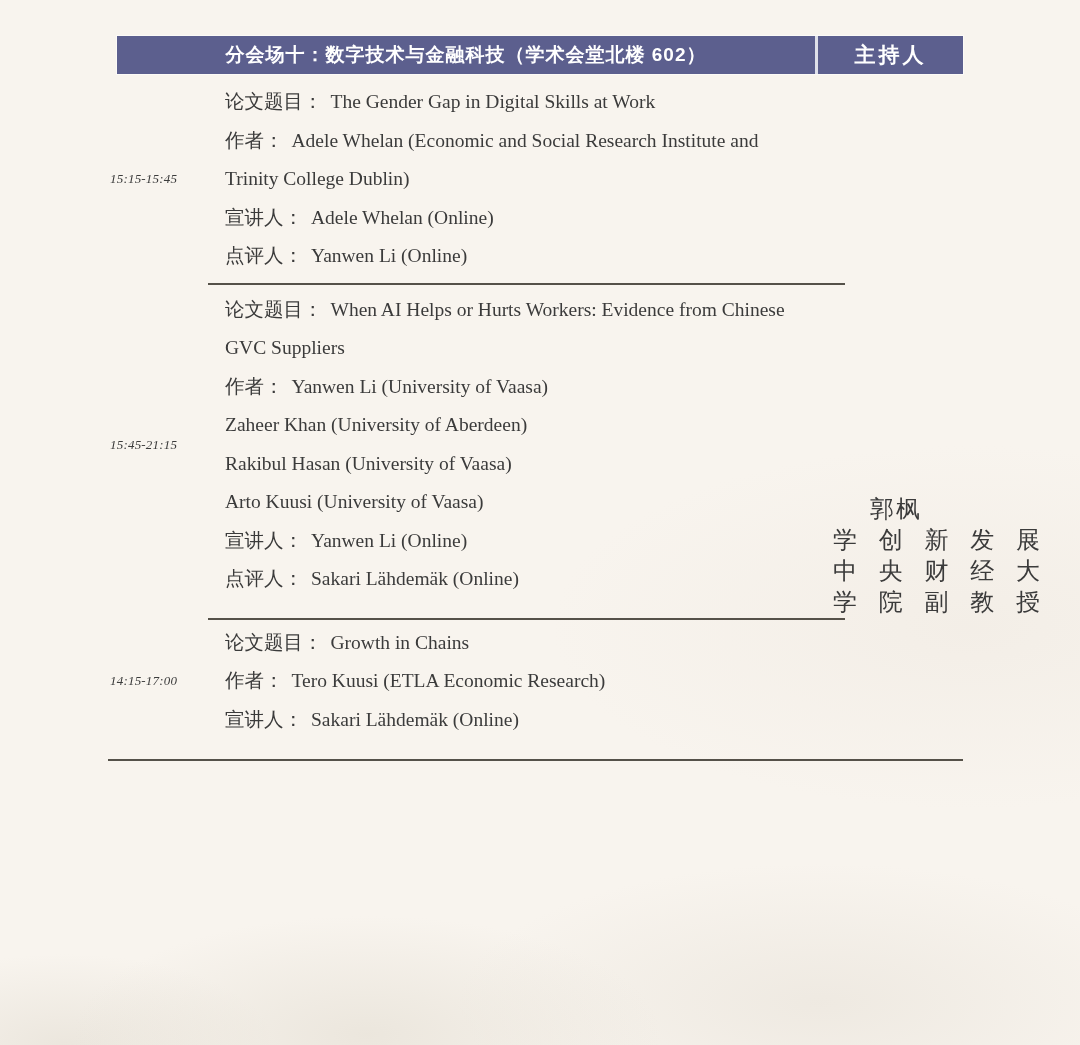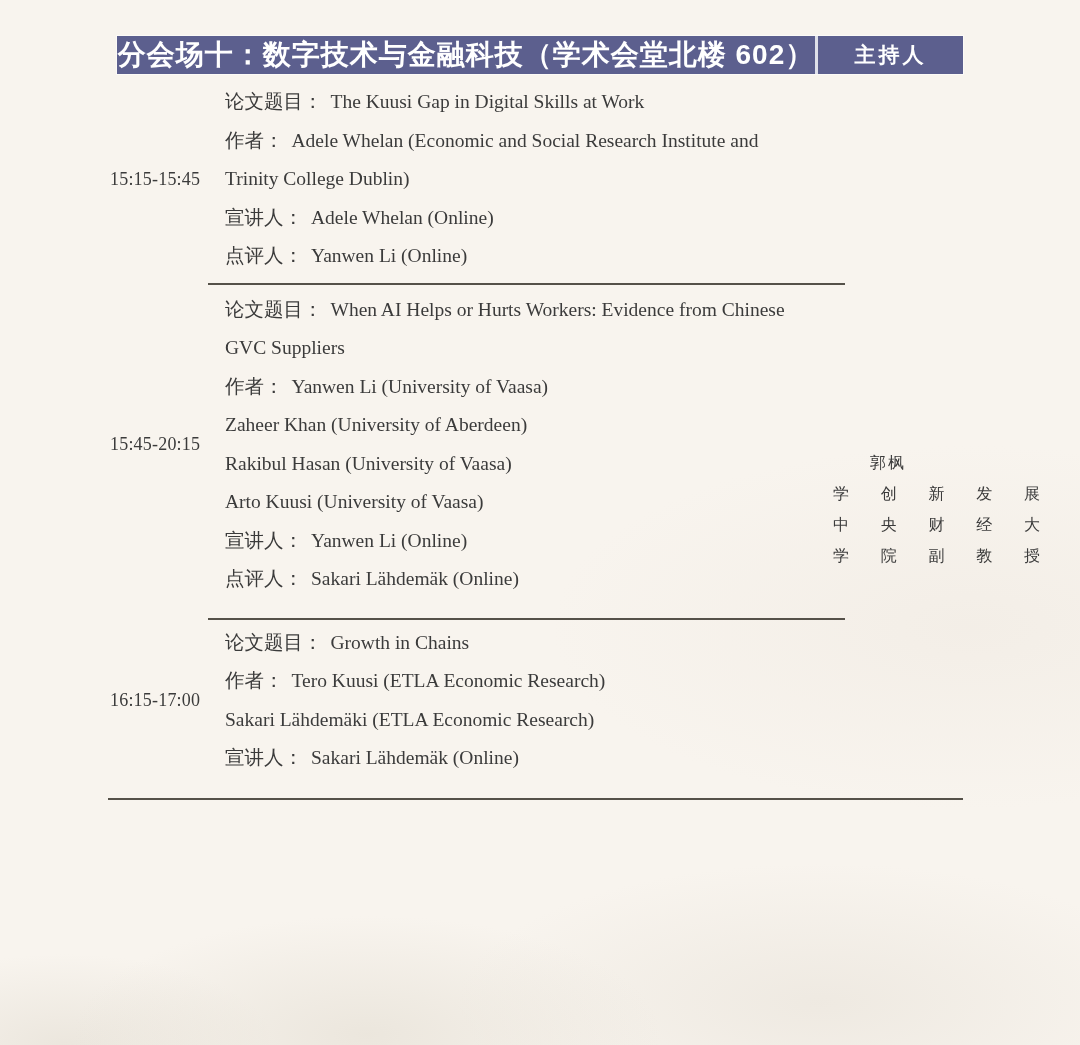--- a/index.html
+++ b/index.html
@@ -20,94 +20,93 @@
 
   
   .header-bar {
     position:absolute; left:117px; top:36px; width:846px; height:38px;
     display:flex; background:#5c5f8e;
     box-shadow:0 0 0 1px rgba(255,255,255,0.5);
   }
   .header-main {
     flex:1; display:flex; align-items:center; justify-content:center;
     color:#ffffff; font-family:"Liberation Sans","DejaVu Sans",sans-serif;
-    font-weight:bold; font-size:28px; letter-spacing:1px; white-space:nowrap;
+    font-weight:bold; font-size:19px; letter-spacing:1px; white-space:nowrap;
   }
   .header-sep { width:3px; height:100%; background:#dfe0ea; }
   .header-mod {
     width:145px; display:flex; align-items:center; justify-content:center;
     color:#ffffff; font-family:Liberation Sans, sans-serif;
     font-weight:bold; font-size:21px; letter-spacing:3px;
   }
 
   
   .table { position:absolute; left:110px; top:83px; width:853px; }
   .session-row { display:flex; }
   .row-1 { padding-bottom:7px; }
   .row-2 { padding-top:6px;  padding-bottom:19px; }
   .row-3 { padding-top:4px;  padding-bottom:20px; }
   .cell-time {
     width:115px; flex:0 0 115px; display:flex; align-items:center;
-    font-size:18px; letter-spacing:0.2px;
+    font-size:13px; letter-spacing:0.2px;font-style:italic;
   }
   .cell-content { width:580px; flex:0 0 580px; font-size:19.5px; line-height:38.5px; }
   .cell-content p { margin:0; }
   .lbl { margin-right:8px;text-align:right; }
   .divider { border-top:2px solid #555149; margin-left:98px; width:637px; height:0; }
   .bottom-line { border-top:2px solid #555149; margin-left:-2px; width:855px; height:0; }
 
   
-  .moderator { position:absolute; left:833px; top:447px; width:207px; font-size:16px; line-height:31px; }
+  .moderator { position:absolute; left:833px; top:494px; width:207px; font-size:24px; line-height:31px; }
   .mod-name { padding-left:37px; letter-spacing:2px; }
   .mod-line { text-align:justify; text-align-last:justify; }
 </style>
 </head>
 <body>
 
 <div class="page">
 
   <div class="header-bar">
     <div class="header-main">分会场十：数字技术与金融科技（学术会堂北楼 602）</div>
     <div class="header-sep"></div>
     <div class="header-mod">主持人</div>
   </div>
 
   <div class="table">
 
     <div class="session-row row-1">
       <div class="cell-time">15:15-15:45</div>
       <div class="cell-content">
-        <p><span class="lbl">论文题目：</span><span>The Kuusi Gap in Digital Skills at Work</span></p>
+        <p><span class="lbl">论文题目：</span><span>The Gender Gap in Digital Skills at Work</span></p>
         <p><span class="lbl">作者：</span><span>Adele Whelan (Economic and Social Research Institute and Trinity College Dublin)</span></p>
         <p><span class="lbl">宣讲人：</span><span>Adele Whelan (Online)</span></p>
         <p><span class="lbl">点评人：</span><span>Yanwen Li (Online)</span></p>
       </div>
     </div>
     <div class="divider"></div>
 
     <div class="session-row row-2">
-      <div class="cell-time">15:45-20:15</div>
+      <div class="cell-time">15:45-21:15</div>
       <div class="cell-content">
         <p><span class="lbl">论文题目：</span><span>When AI Helps or Hurts Workers: Evidence from Chinese GVC Suppliers</span></p>
         <p><span class="lbl">作者：</span><span>Yanwen Li (University of Vaasa)</span></p>
         <p>Zaheer Khan (University of Aberdeen)</p>
         <p>Rakibul Hasan (University of Vaasa)</p>
         <p>Arto Kuusi (University of Vaasa)</p>
         <p><span class="lbl">宣讲人：</span><span>Yanwen Li (Online)</span></p>
         <p><span class="lbl">点评人：</span><span>Sakari Lähdemäk (Online)</span></p>
       </div>
     </div>
     <div class="divider"></div>
 
     <div class="session-row row-3">
-      <div class="cell-time">16:15-17:00</div>
+      <div class="cell-time">14:15-17:00</div>
       <div class="cell-content">
         <p><span class="lbl">论文题目：</span><span>Growth in Chains</span></p>
         <p><span class="lbl">作者：</span><span>Tero Kuusi (ETLA Economic Research)</span></p>
-        <p>Sakari Lähdemäki (ETLA Economic Research)</p>
         <p><span class="lbl">宣讲人：</span><span>Sakari Lähdemäk (Online)</span></p>
       </div>
     </div>
     <div class="bottom-line"></div>
 
   </div>
 
   <div class="moderator">
     <div class="mod-name">郭枫</div>
     <div class="mod-line">学创新发展</div>

